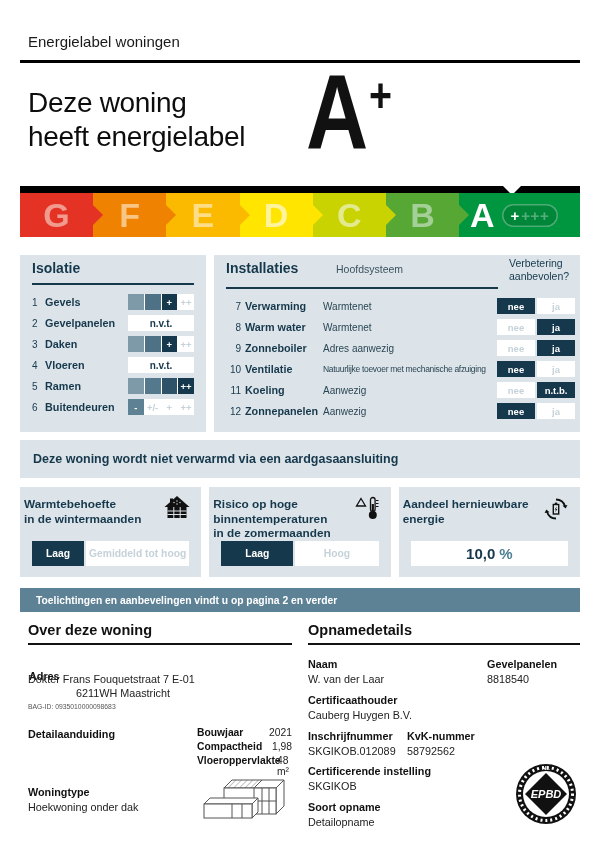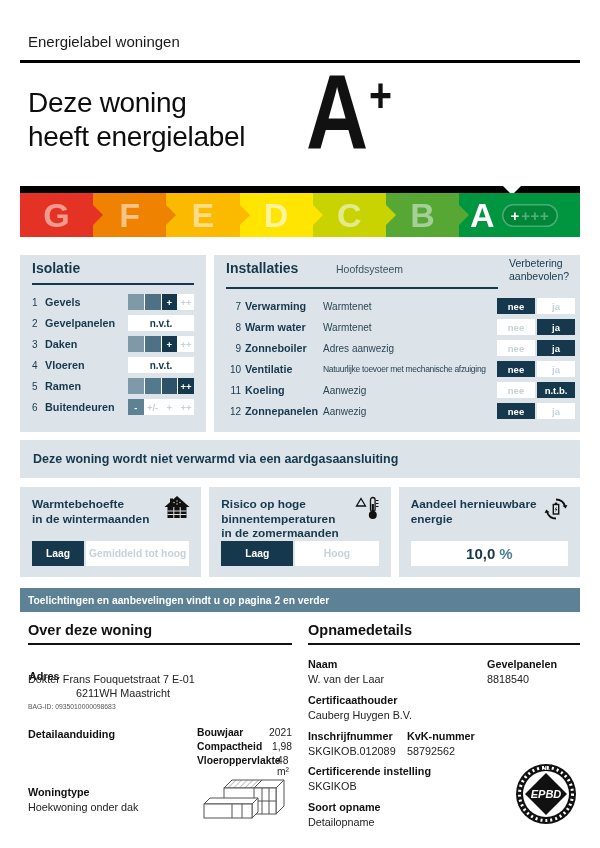--- a/index.html
+++ b/index.html
@@ -65,34 +65,34 @@
   .inst-btns{display:flex;gap:2px;margin-right:0;}
   .btn{width:38px;height:16px;display:flex;align-items:center;justify-content:center;font-size:9.5px;font-weight:bold;}
   .btn-on{background:#16384c;color:#fff;}
   .btn-off{background:#fff;color:#c6d2d9;}
 
   
   .gas-banner{position:absolute;left:20px;top:440px;width:560px;height:38px;background:#dce4e9;
     display:flex;align-items:center;padding-left:13px;box-sizing:border-box;
     font-size:12.5px;font-weight:bold;color:#16384c;}
   .boxes{position:absolute;left:20px;top:487px;width:560px;height:90px;display:flex;gap:8px;}
-  .box{flex:1;background:#dce4e9;position:relative;box-sizing:border-box;padding:10px 12px;}
+  .box{flex:1;background:#dce4e9;position:relative;box-sizing:border-box;padding:10px 4px;}
   .box-title{font-size:11.8px;font-weight:bold;color:#16384c;line-height:14.5px;white-space:pre-line;}
   .box-icon{position:absolute;top:9px;right:11px;}
   .box-toggle{position:absolute;left:12px;right:12px;bottom:11px;height:25px;display:flex;gap:2px;}
   .opt{display:flex;align-items:center;justify-content:center;font-size:10.3px;font-weight:bold;}
   .opt-on{background:#16384c;color:#fff;}
   .opt-off{background:#fff;color:#c6d2d9;flex:1;}
   [data-toggle="warmth"] .opt-on{width:52px;}
   [data-toggle="overheat"] .opt-on{width:72px;}
   .value-bar{position:absolute;left:12px;right:12px;bottom:11px;height:25px;background:#fff;
     display:flex;align-items:center;justify-content:center;font-size:15px;font-weight:bold;color:#16384c;}
   .value-unit{color:#4c7f93;margin-left:4px;font-weight:bold;}
   .note-banner{position:absolute;left:20px;top:588px;width:560px;height:24px;background:#5d8195;color:#fff;
-    font-size:10.3px;font-weight:bold;display:flex;align-items:center;padding-left:8px;box-sizing:border-box;}
+    font-size:10.3px;font-weight:bold;display:flex;align-items:center;padding-left:16px;box-sizing:border-box;}
 
   
   .col{position:absolute;top:622px;}
   .col-left{left:28px;width:264px;height:210px;}
   .col-right{left:308px;width:272px;height:210px;}
   .sec-title{font-size:14.5px;font-weight:bold;color:#111;}
   .sec-div{height:2px;background:#111;margin-top:5px;}
   .lbl{position:absolute;font-size:10.8px;font-weight:bold;color:#111;white-space:nowrap;}
   .val{position:absolute;font-size:10.8px;color:#222;white-space:nowrap;}
   .small{position:absolute;font-size:6.8px;color:#555;}

